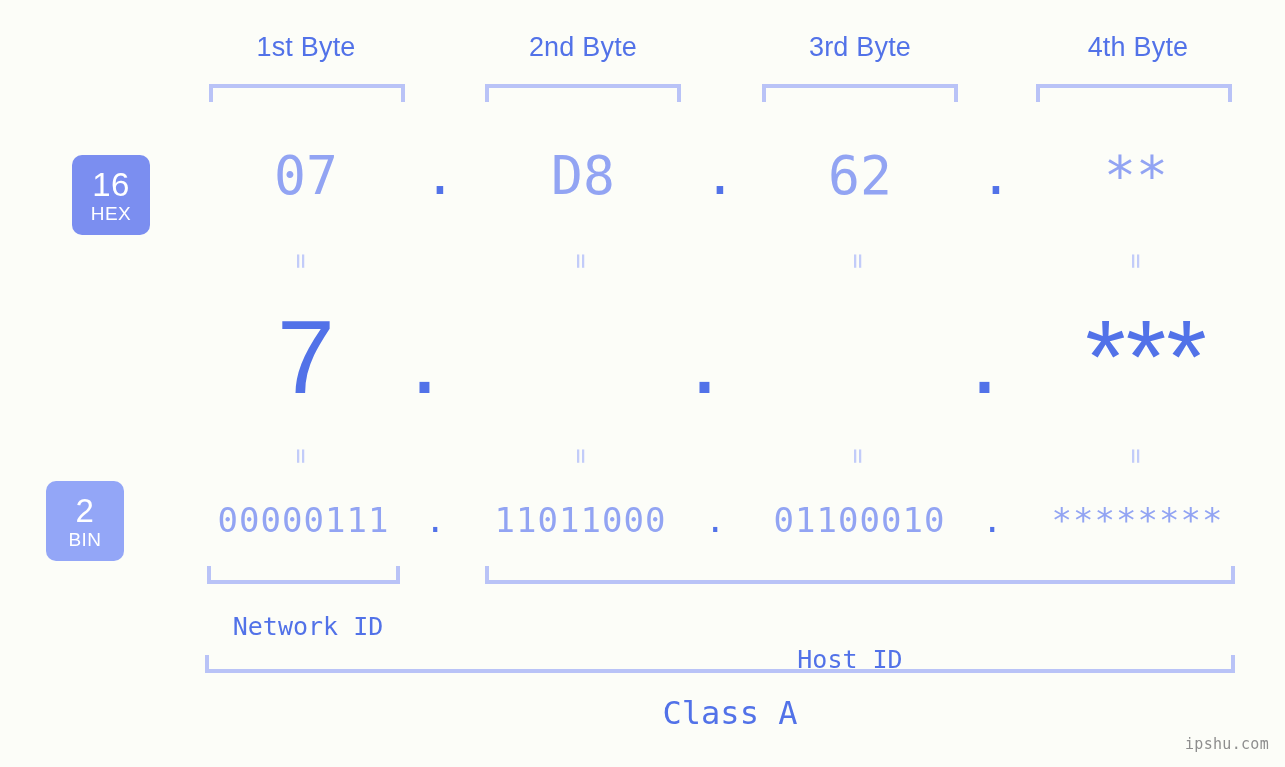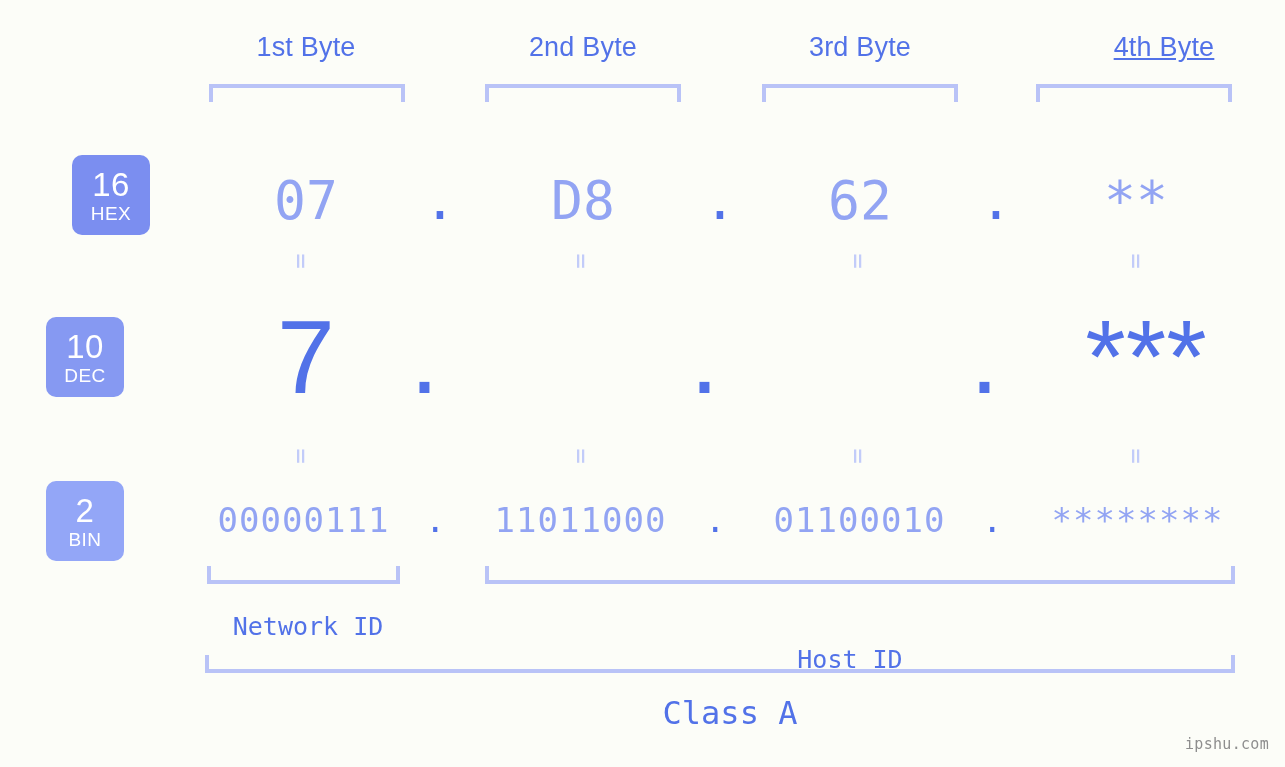--- a/index.html
+++ b/index.html
@@ -81,21 +81,21 @@
   #badge-bin { top: 481px; background: #93a6f7; }
 
   
   .row {
     position: absolute;
     left: 150px;
     width: 1135px;
   }
 
   
-  #row-hex { top: 160px; height: 82px; }
+  #row-hex { top: 135px; height: 82px; }
   #row-hex .cell {
     position: absolute;
     text-align: center;
     font-family: "DejaVu Sans Mono", monospace;
     font-size: 53px;
     color: #92a4f3;
     line-height: 82px;
     white-space: nowrap;
   }
   #row-hex .dot {
@@ -189,34 +189,30 @@
   }
 </style>
 </head>
 <body>
 
 <div class="stage">
 
   <div class="byte-header" style="left:196px; width:220px;text-align:center;">1st Byte</div>
   <div class="byte-header" style="left:473px; width:220px;">2nd Byte</div>
   <div class="byte-header" style="left:750px; width:220px;">3rd Byte</div>
-  <div class="byte-header" style="left:1054px; width:220px;text-decoration:underline;">4th Byte</div>
+  <div class="byte-header" style="left:1028px; width:220px;">4th Byte</div>
 
   <div class="bracket-down" style="left:209px; top:84px; width:196px;"></div>
   <div class="bracket-down" style="left:485px; top:84px; width:196px;"></div>
   <div class="bracket-down" style="left:762px; top:84px; width:196px;"></div>
   <div class="bracket-down" style="left:1036px; top:84px; width:196px;"></div>
 
   <div class="badge" id="badge-hex">
     <span class="num">16</span>
     <span class="abbr">HEX</span>
-  </div>
-  <div class="badge" id="badge-dec">
-    <span class="num">10</span>
-    <span class="abbr">DEC</span>
   </div>
   <div class="badge" id="badge-bin">
     <span class="num">2</span>
     <span class="abbr">BIN</span>
   </div>
 
   <div class="row" id="row-hex">
     <div class="cell" style="left:46px; width:220px;">07</div>
     <div class="dot" style="left:274px;">.</div>
     <div class="cell" style="left:323px; width:220px;">D8</div>

